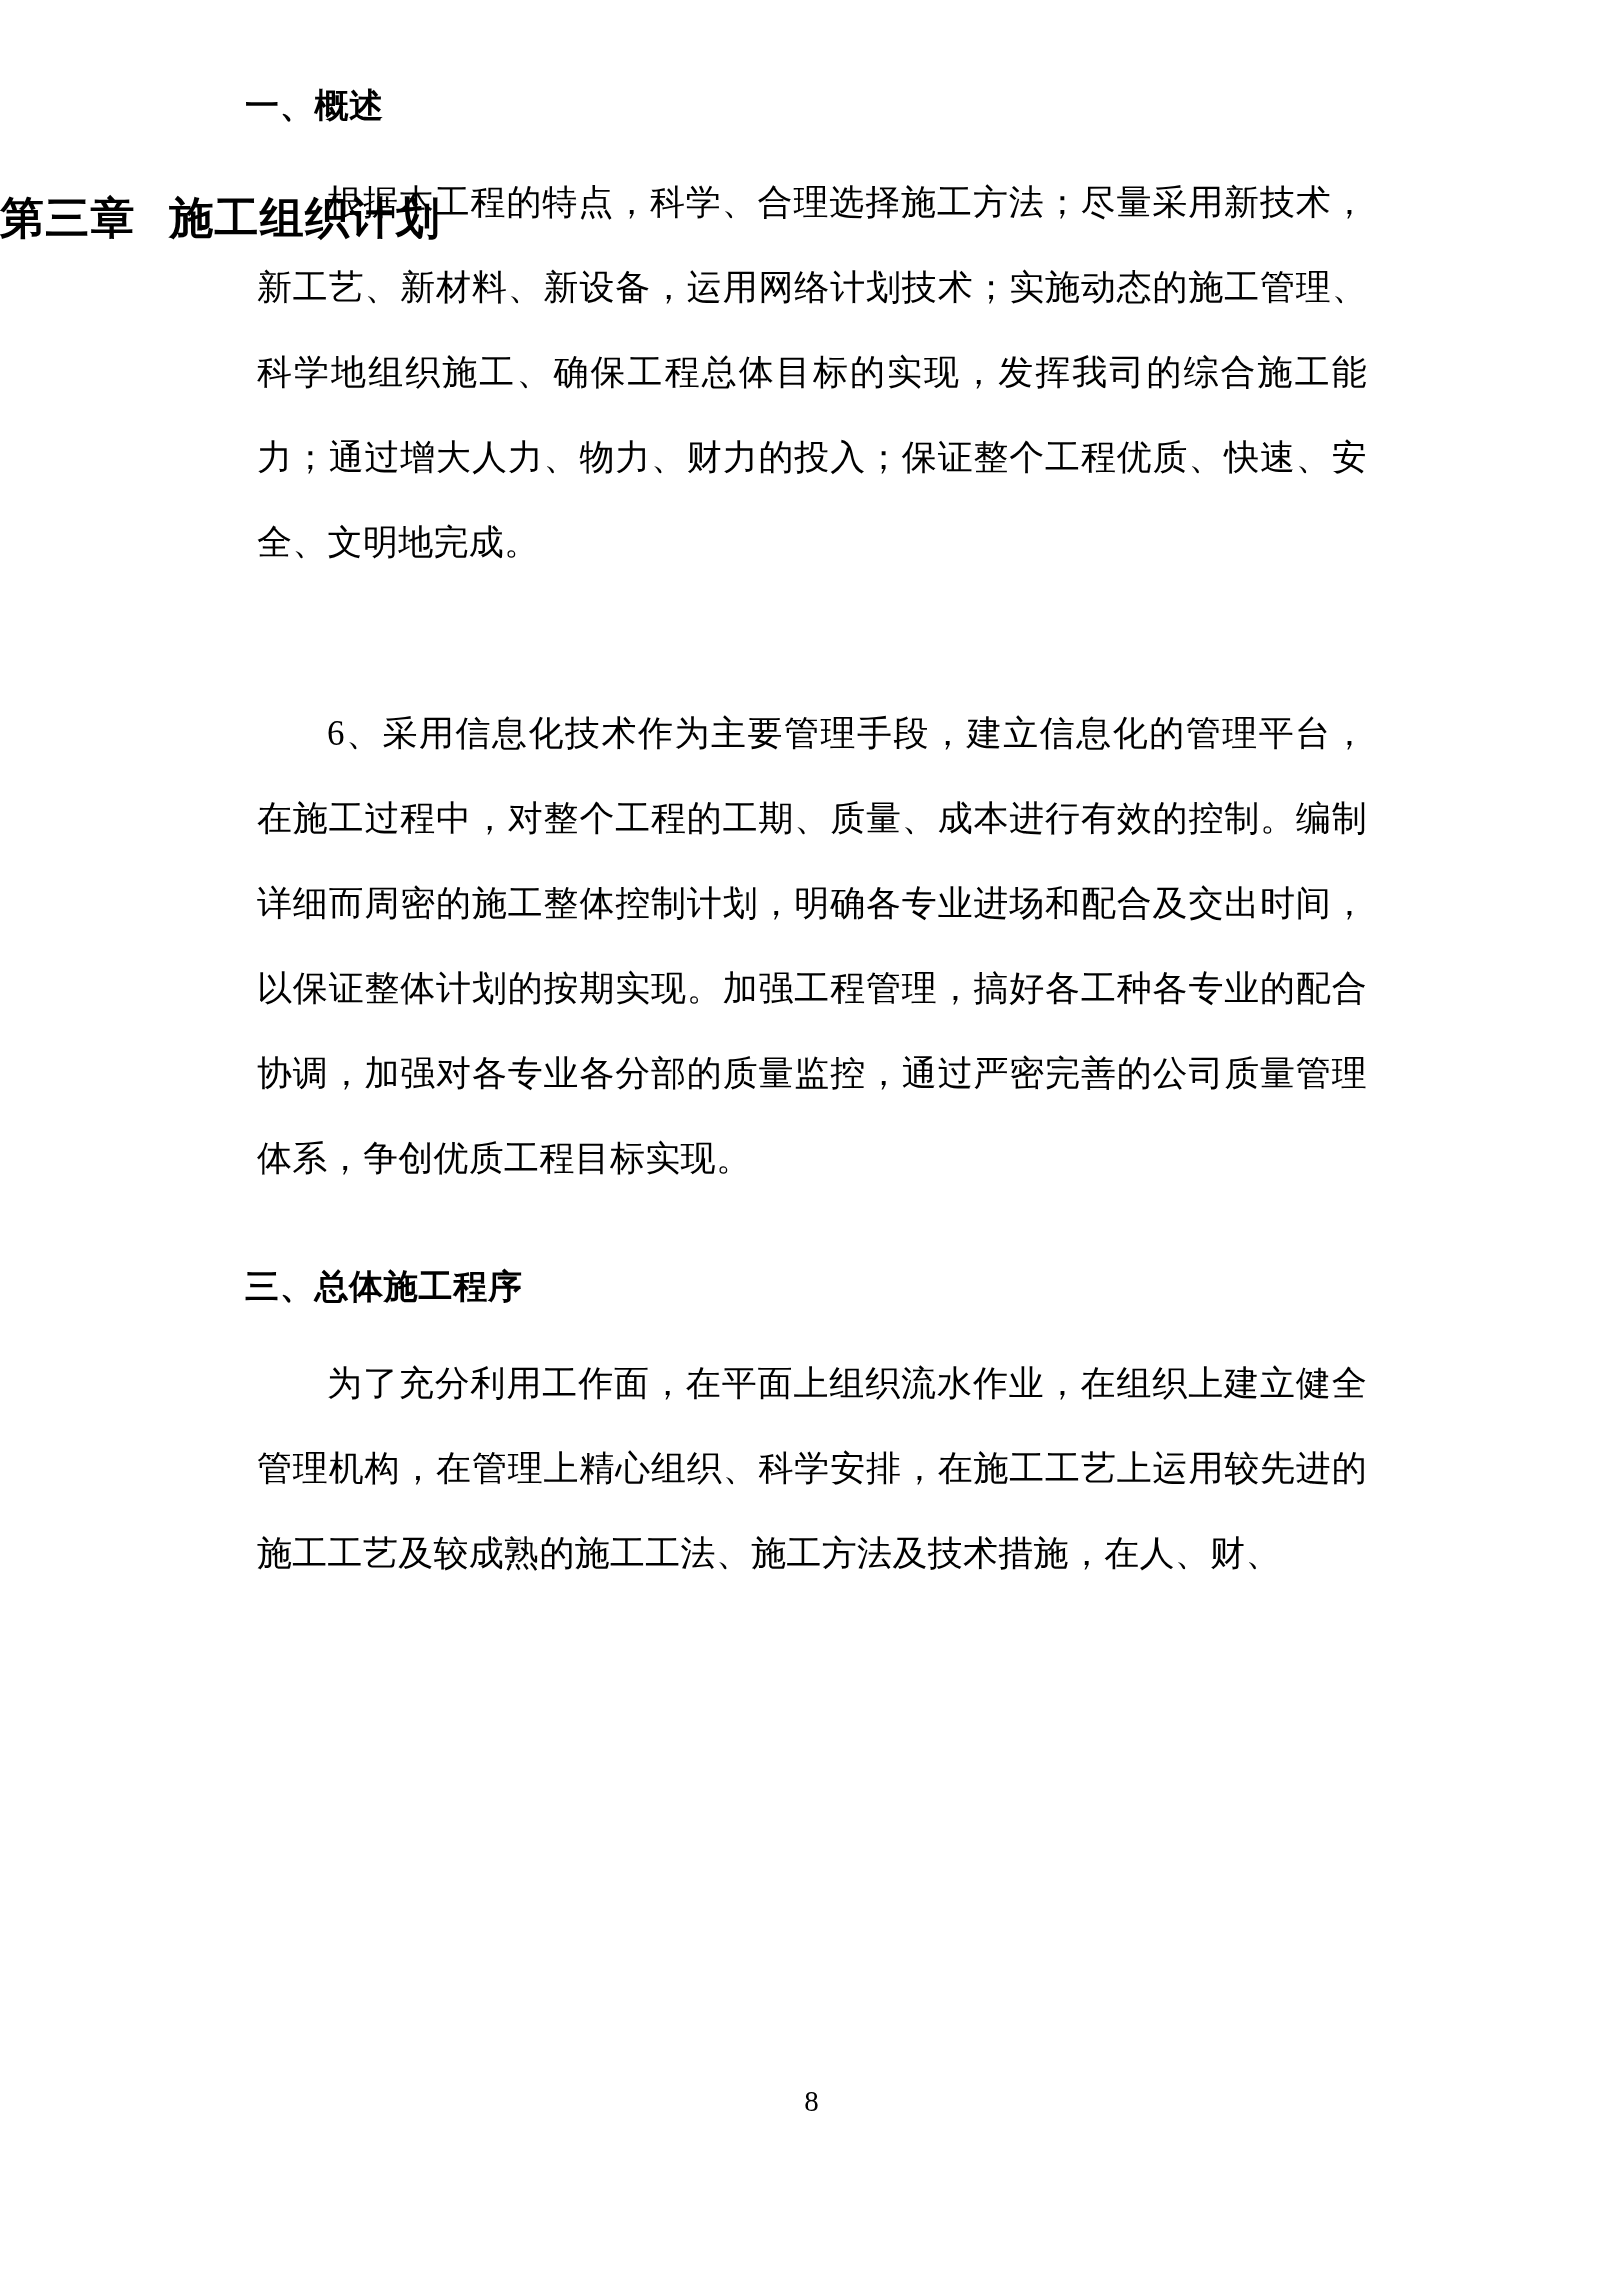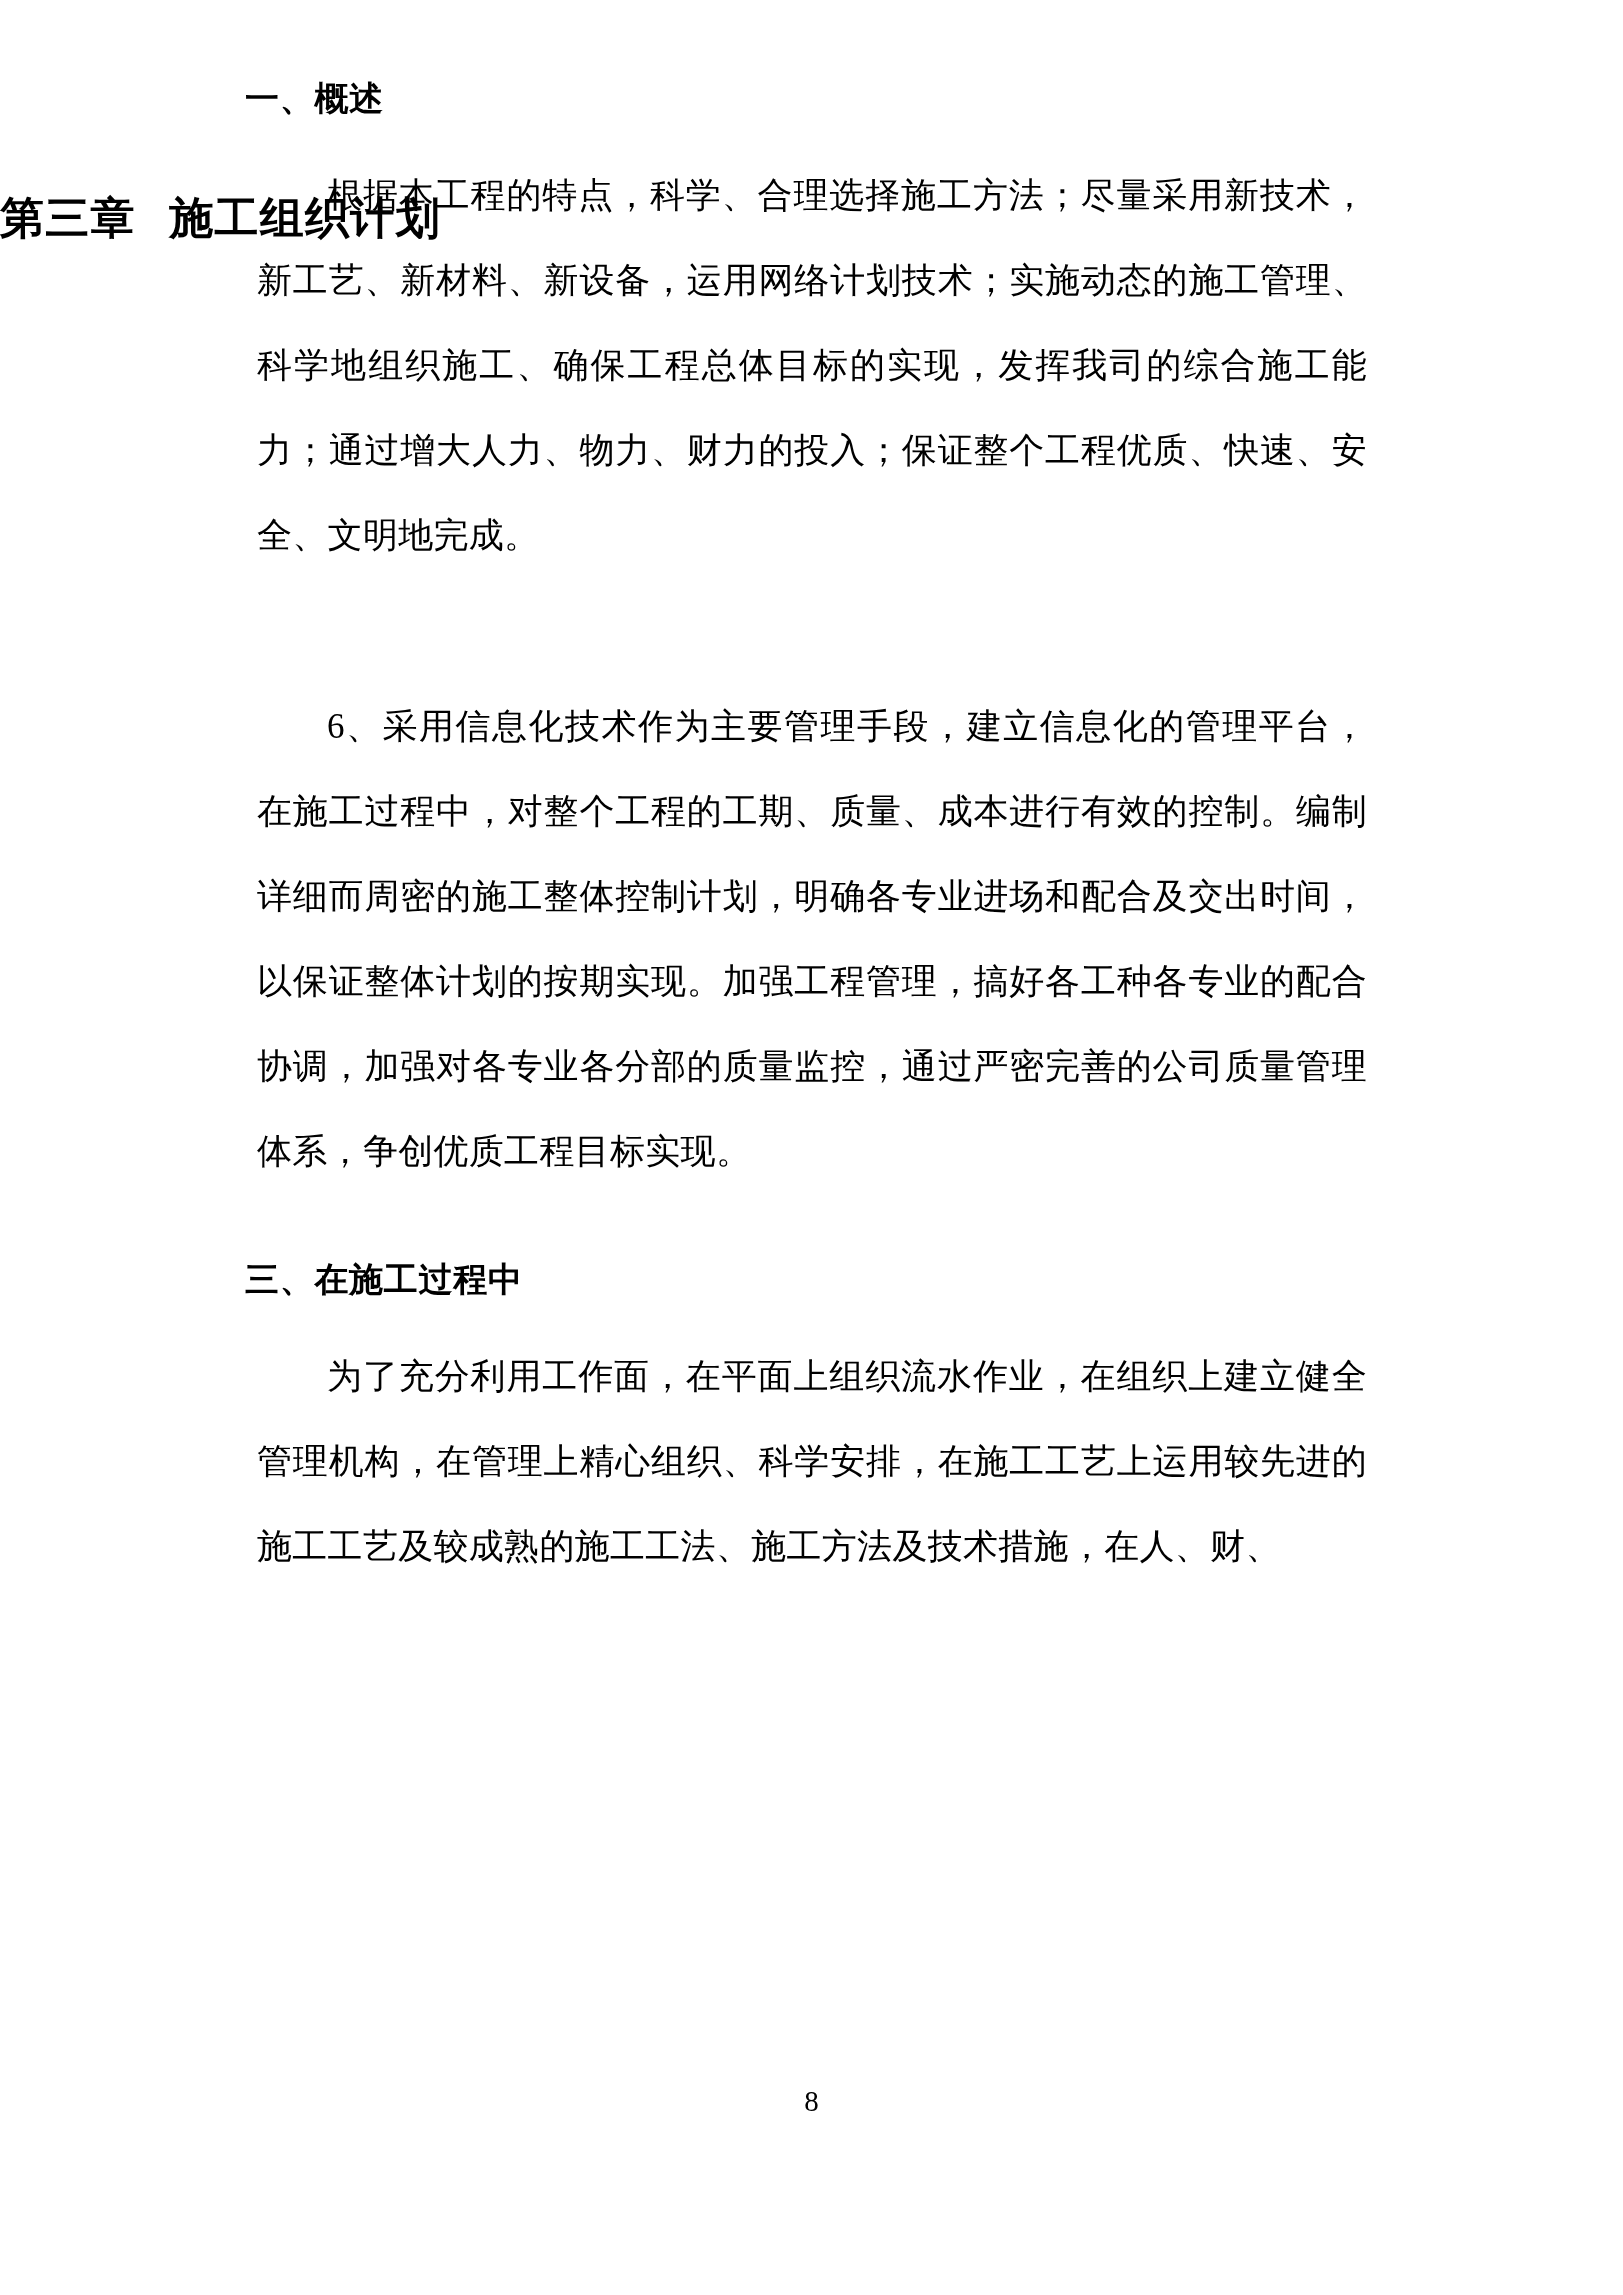--- a/index.html
+++ b/index.html
@@ -18,21 +18,21 @@
     height: 2295px;
     background: #ffffff;
     box-sizing: border-box;
     overflow: hidden;
   }
 
   
   .content {
     position: absolute;
     left: 245px;
-    top: 4px;
+    top: 11px;
     width: 1134px;
   }
 
   
   .doc-title {
     font-family: "DejaVu Sans", "Liberation Sans", sans-serif;
     font-weight: bold;
     font-size: 44px;
     line-height: 1.0;
     text-align: left;
@@ -103,21 +103,21 @@
     <div class="gap-sm"></div>
     <p class="body-par indent">根据本工程的特点，科学、合理选择施工方法；尽量采用新技术，新工艺、新材料、新设备，运用网络计划技术；实施动态的施工管理、科学地组织施工、确保工程总体目标的实现，发挥我司的综合施工能力；通过增大人力、物力、财力的投入；保证整个工程优质、快速、安全、文明地完成。</p>
 
     <div class="gap-lg"></div>
 
     <div class="gap-sm"></div>
     <p class="body-par indent">6、采用信息化技术作为主要管理手段，建立信息化的管理平台，在施工过程中，对整个工程的工期、质量、成本进行有效的控制。编制详细而周密的施工整体控制计划，明确各专业进场和配合及交出时间，以保证整体计划的按期实现。加强工程管理，搞好各工种各专业的配合协调，加强对各专业各分部的质量监控，通过严密完善的公司质量管理体系，争创优质工程目标实现。</p>
 
     <div class="gap-lg"></div>
 
-    <h2 class="section-heading">三、在施工过程中</h2>
+    <h2 class="section-heading">三、总体施工程序</h2>
     <div class="gap-sm"></div>
     <p class="body-par indent">为了充分利用工作面，在平面上组织流水作业，在组织上建立健全管理机构，在管理上精心组织、科学安排，在施工工艺上运用较先进的施工工艺及较成熟的施工工法、施工方法及技术措施，在人、财、</p>
 
   </div>
 
   <div class="page-number">8</div>
 
 </div>
 
 

